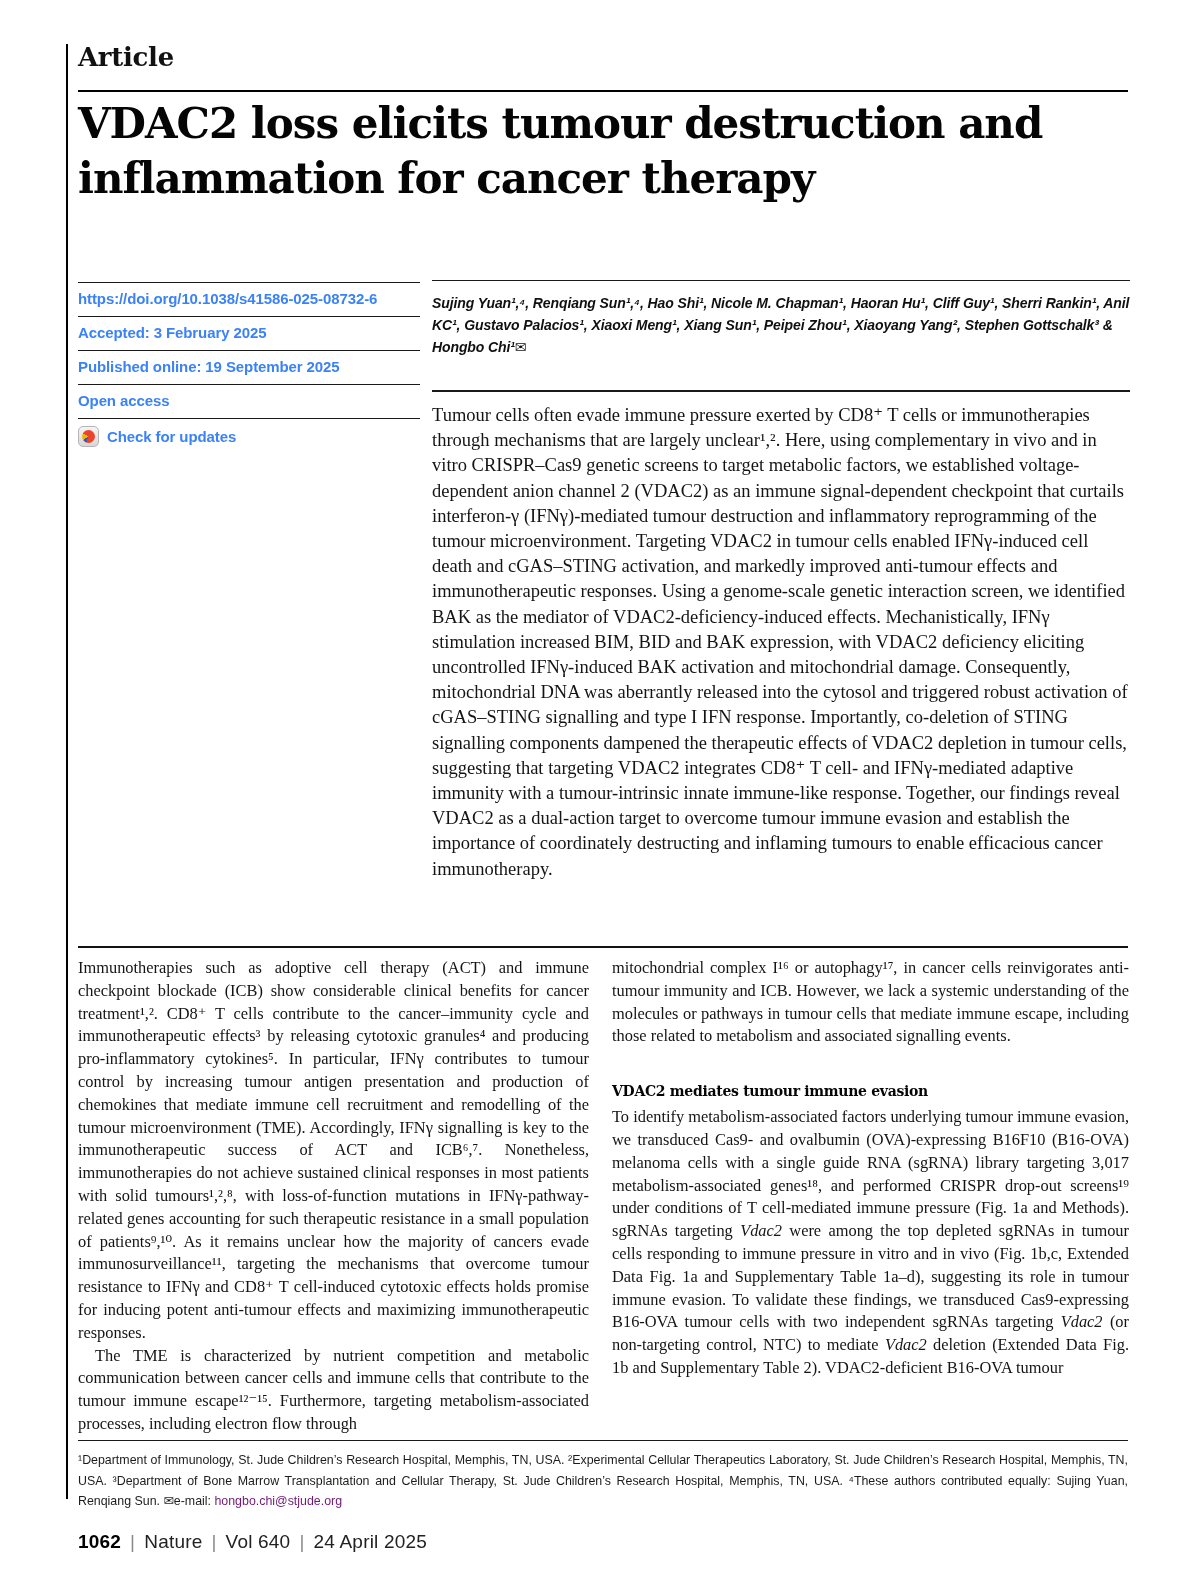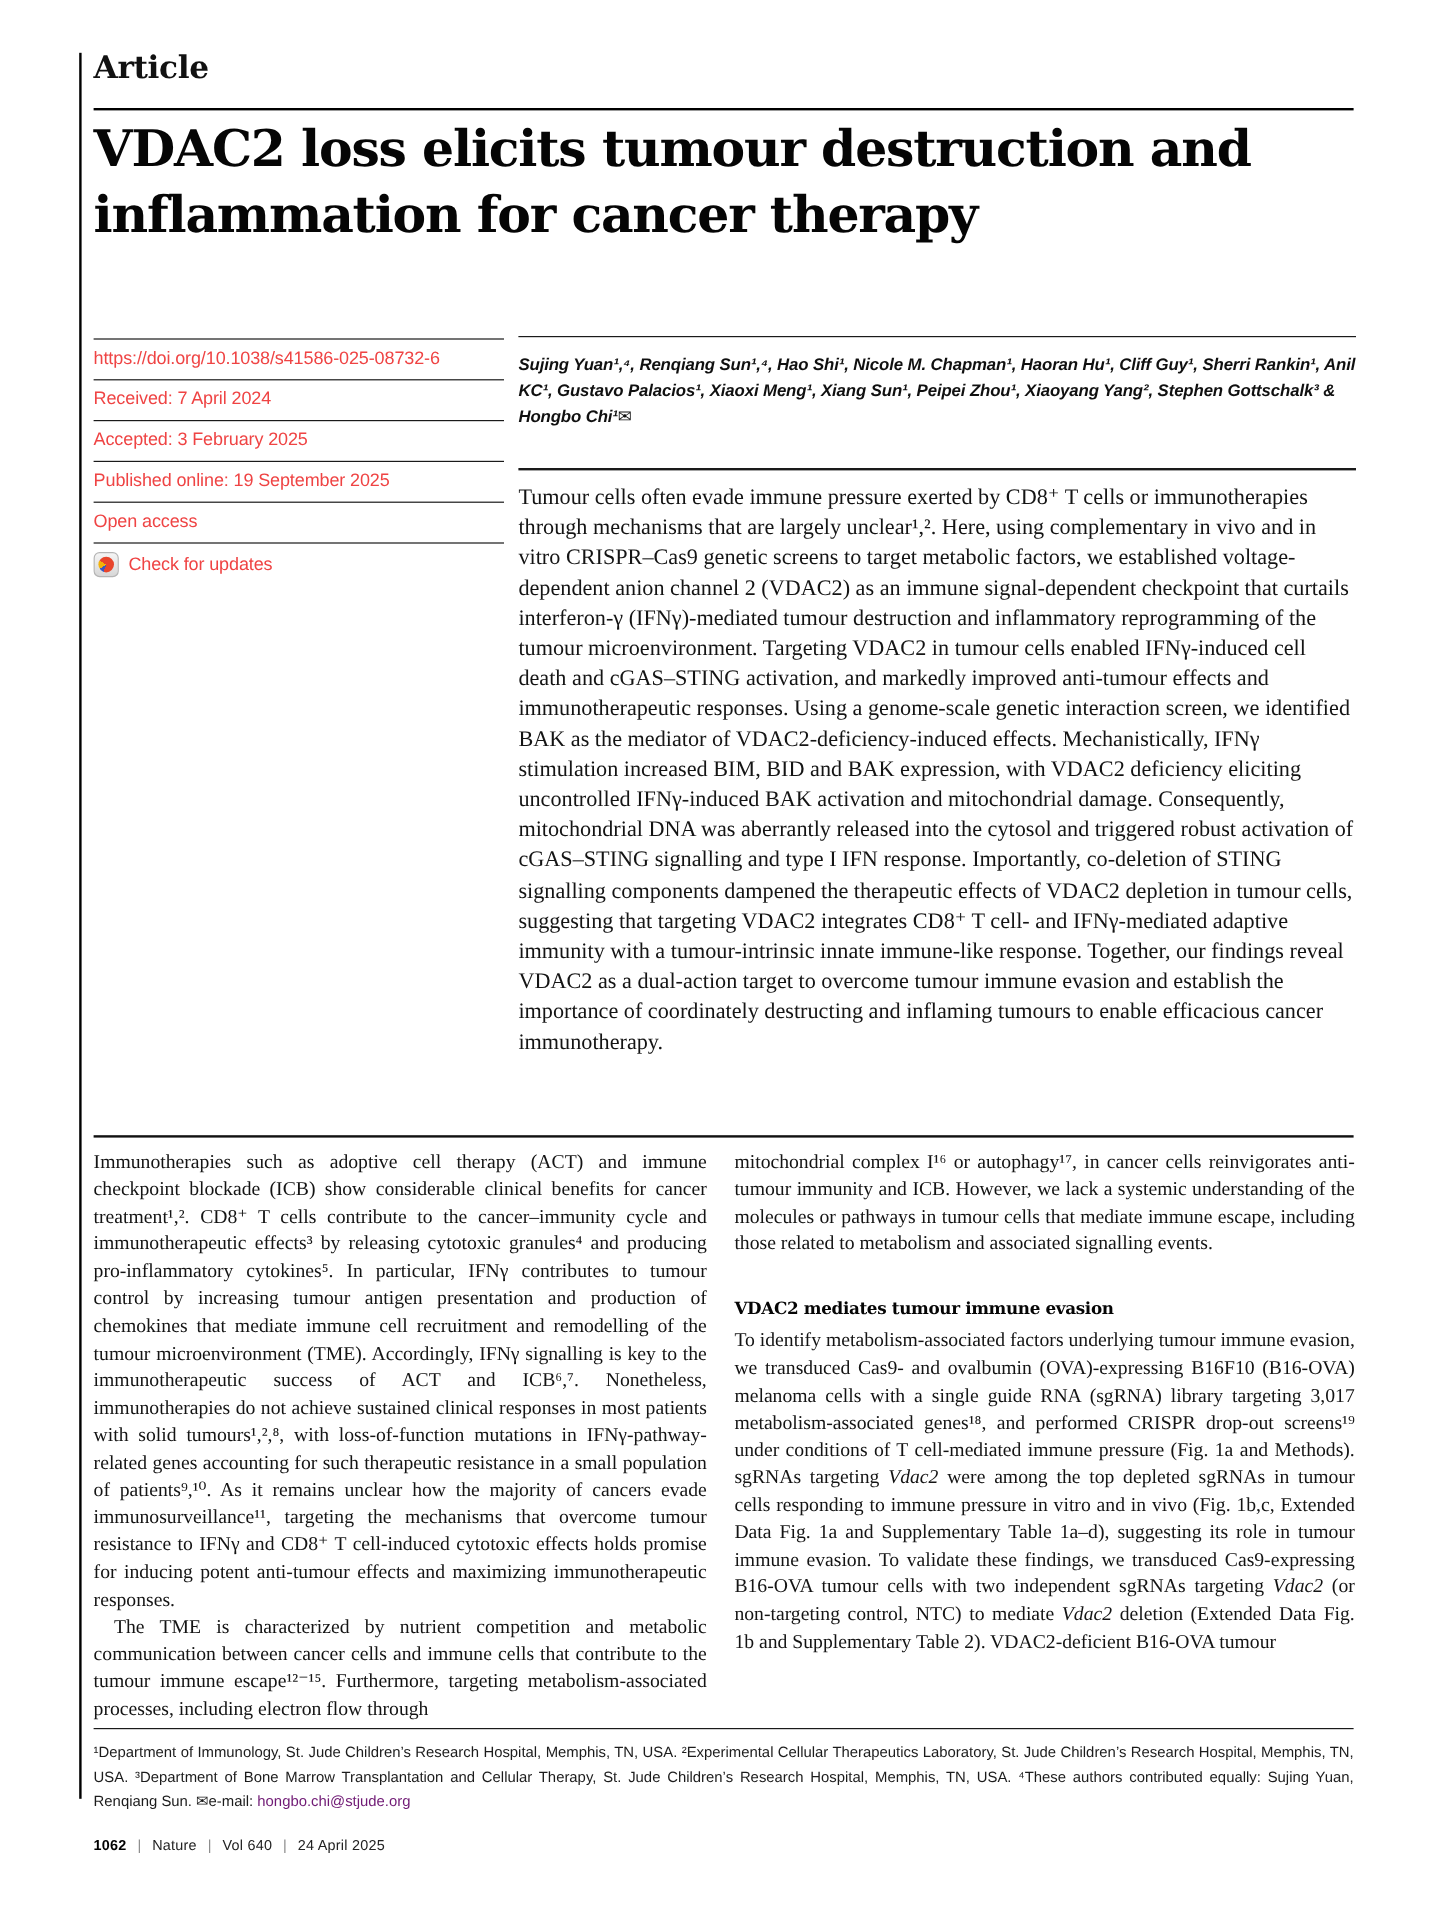--- a/index.html
+++ b/index.html
@@ -31,22 +31,22 @@
     font-weight:700; font-size:42px; line-height:55px;
     letter-spacing:-1px; color:#050505;
   }
   .sidebar {
     position:absolute; left:78px; top:282px; width:342px;
     font-family:"Liberation Sans","DejaVu Sans",sans-serif;
   }
   .sidebar-row {
     border-top:1.4px solid #1a1a1a;
     padding:7px 0 9px;
-    font-size:15px; font-weight:400; letter-spacing:-0.1px;
-    color:#ef4444;
+    font-size:15px; font-weight:700; letter-spacing:-0.1px;
+    color:#3b82f6;
     display:flex; align-items:center; gap:8px;
   }
   .crossmark {
     width:21px; height:21px; border-radius:5px;
     background:linear-gradient(#f5f5f5,#d7d7d7);
     border:1px solid #b5b5b5;
     display:inline-grid; place-items:center; flex:0 0 auto;
   }
   .crossmark i {
     width:13px; height:13px; border-radius:50%;
@@ -87,41 +87,40 @@
     position:absolute; left:78px; top:1440px; width:1050px;
     border-top:1.4px solid #1a1a1a; padding-top:9px;
     font-family:"Liberation Sans","DejaVu Sans",sans-serif;
     font-size:12.4px; line-height:20.5px; text-align:justify;
     color:#1c1c1c;
   }
   .email-link { color:#701a75; text-decoration:none; }
   .footer {
     position:absolute; left:78px; top:1531px;
     font-family:"Liberation Sans","DejaVu Sans",sans-serif;
-    font-size:12px; color:#222; letter-spacing:0.2px;
+    font-size:19px; color:#222; letter-spacing:0.2px;
   }
   .footer .pagenum { font-weight:700; color:#000; }
   .footer .sep { color:#8a8a8a; margin:0 9px; font-weight:400; }
   em { font-style:italic; }
 </style>
 </head>
 <body>
 
 <div class="page">
 
   <div class="vrule"></div>
 
   <div class="kicker">Article</div>
   <div class="kicker-rule"></div>
 
   <h1 class="title">VDAC2 loss elicits tumour destruction and inflammation for cancer therapy</h1>
 
   <div class="sidebar">
     <div class="sidebar-row">https://doi.org/10.1038/s41586-025-08732-6</div>
-    <div class="sidebar-row">Received: 7 April 2024</div>
     <div class="sidebar-row">Accepted: 3 February 2025</div>
     <div class="sidebar-row">Published online: 19 September 2025</div>
     <div class="sidebar-row">Open access</div>
     <div class="sidebar-row">
       <span class="crossmark">
           <i></i>
         </span>
       <span>Check for updates</span>
     </div>
   </div>

